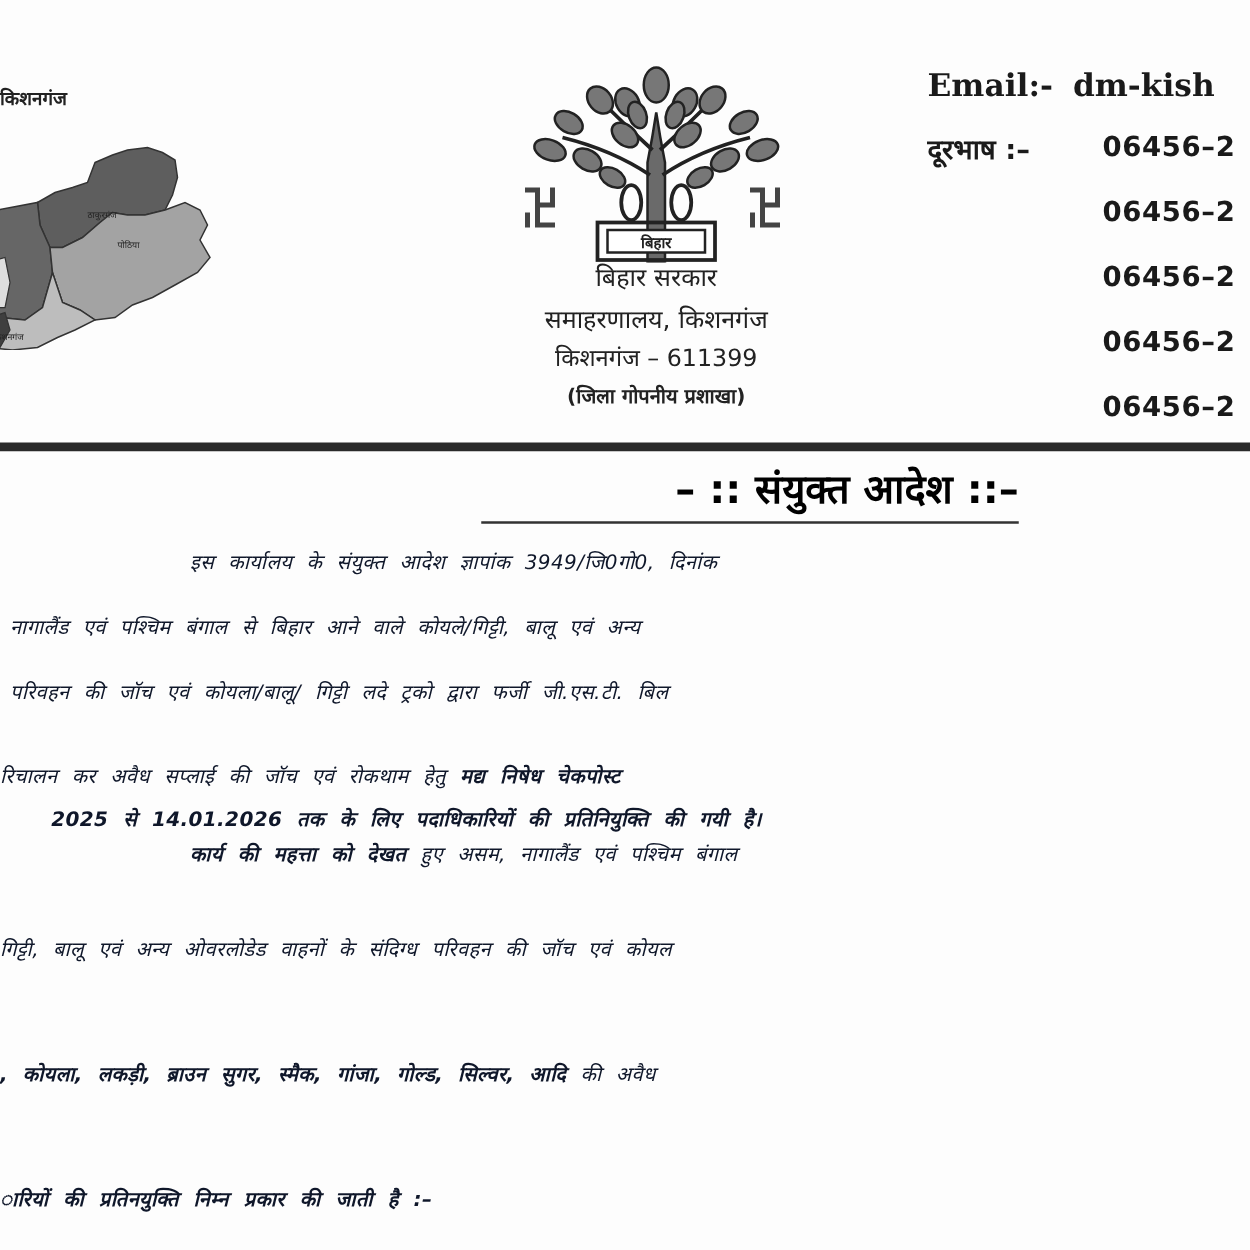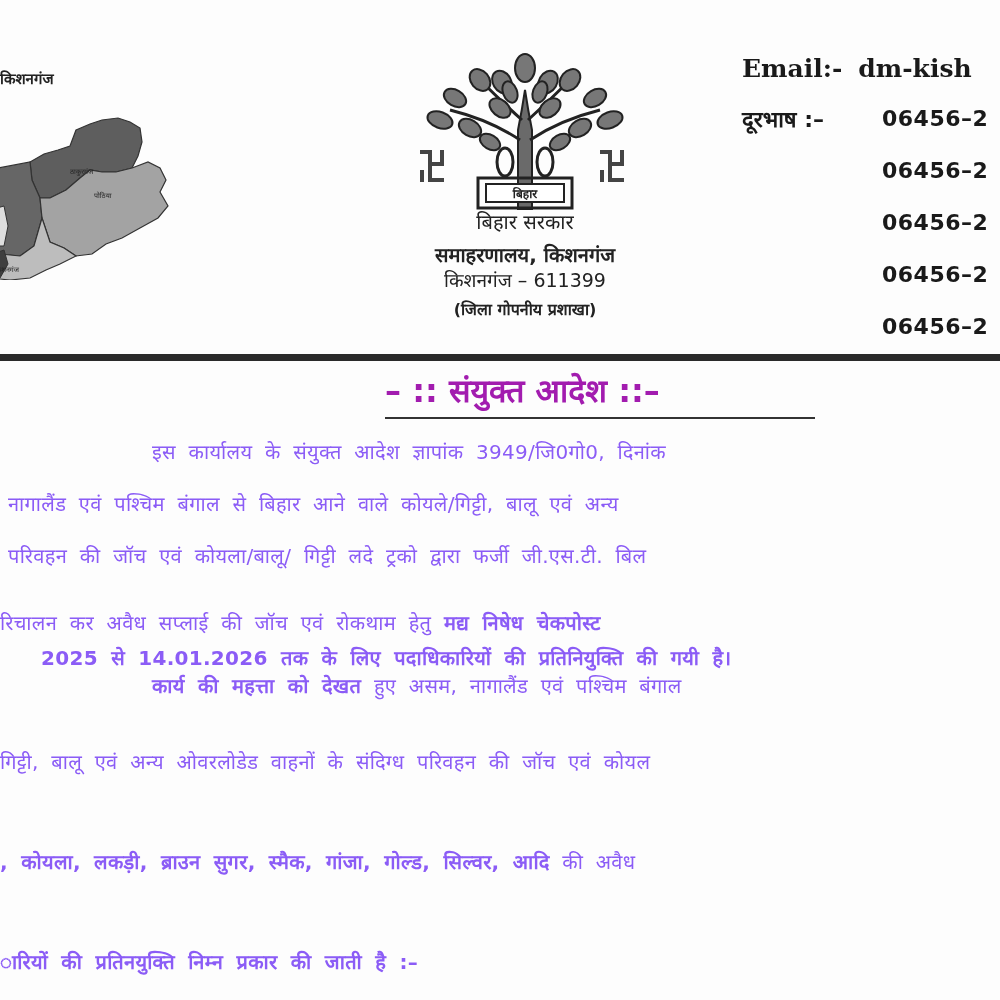--- a/index.html
+++ b/index.html
@@ -48,21 +48,21 @@
       width: 310px;
       text-align: center;
       color: #222;
     }
     .office-block .line {
       display: block;
       white-space: nowrap;
       line-height: 1;
     }
     .office-block .govt { font-size: 20px; margin-bottom: 13px; }
-    .office-block .collectorate { font-size: 20px; font-weight: bold; margin-bottom: 6px; }
+    .office-block .collectorate { font-size: 20px; font-weight: normal; margin-bottom: 13px; }
     .office-block .pin { font-size: 19px; margin-bottom: 12px; }
     .office-block .branch { font-size: 16px; font-weight: bold; }
     
     .contacts {
       position: absolute;
       left: 742px; top: 54px;
       width: 300px;
       color: #1a1a1a;
     }
     .email-row {
@@ -91,36 +91,37 @@
       position: absolute;
       left: 0; top: 354px;
       width: 1000px; height: 7px;
       background: #2a2a2a;
     }
     
     .title {
       position: absolute;
       left: 385px; top: 368px;
       width: 430px;
-      text-align: left;
+      text-align: right;
       font-size: 32px;
       font-weight: bold;
-      color: #a21caf;
+      color: #000000;
       white-space: nowrap;
       padding-bottom: 6px;
       border-bottom: 2px solid #333;
     }
     
     .body-line {
       position: absolute;
       white-space: nowrap;
-      font-size: 20px;
-      color: #8b5cf6;
+      font-size: 16px;
+      color: #0f172a;
       letter-spacing: 0.3px;
       word-spacing: 6px;
+      font-style: italic;
     }
     .b { font-weight: bold; }
   </style>
 </head>
 <body>
 
 <div class="page">
 
   <svg class="map" viewBox="0 0 200 230">
 

